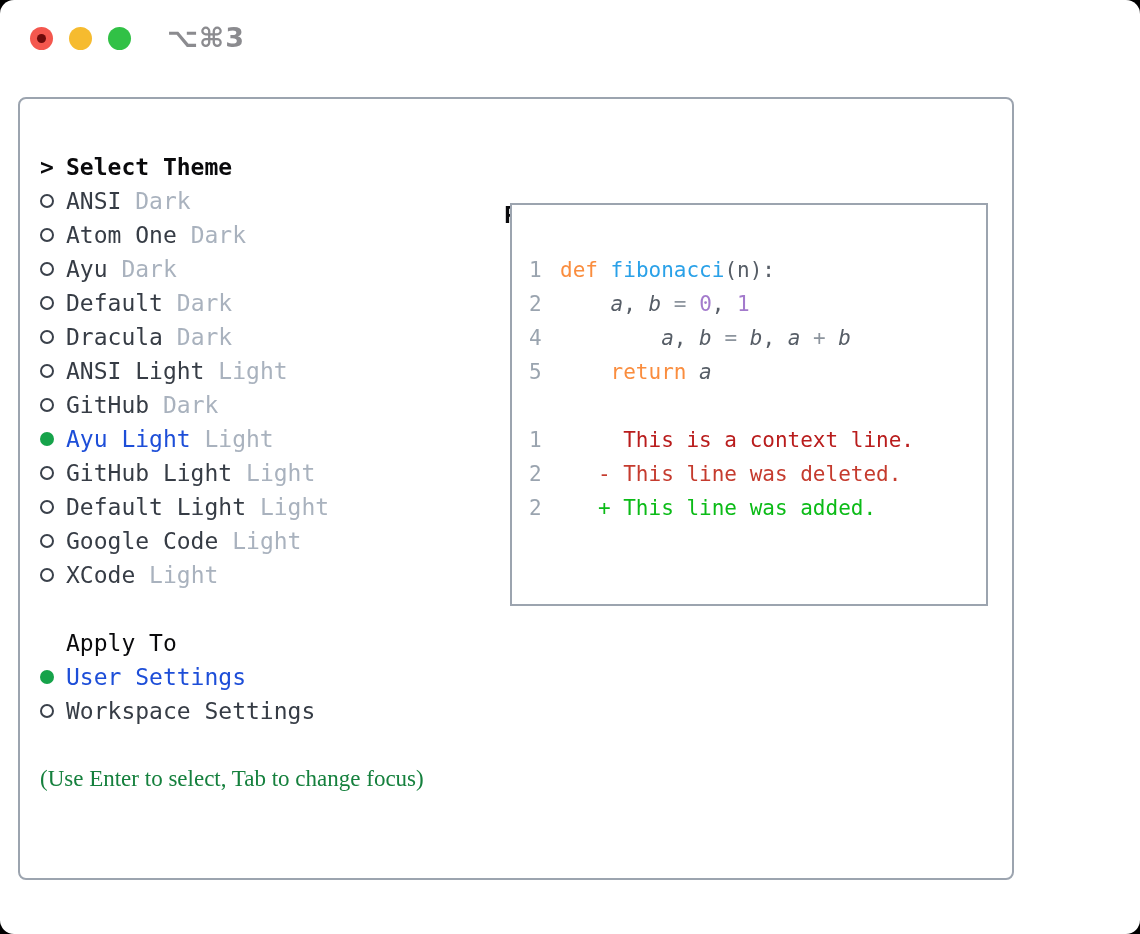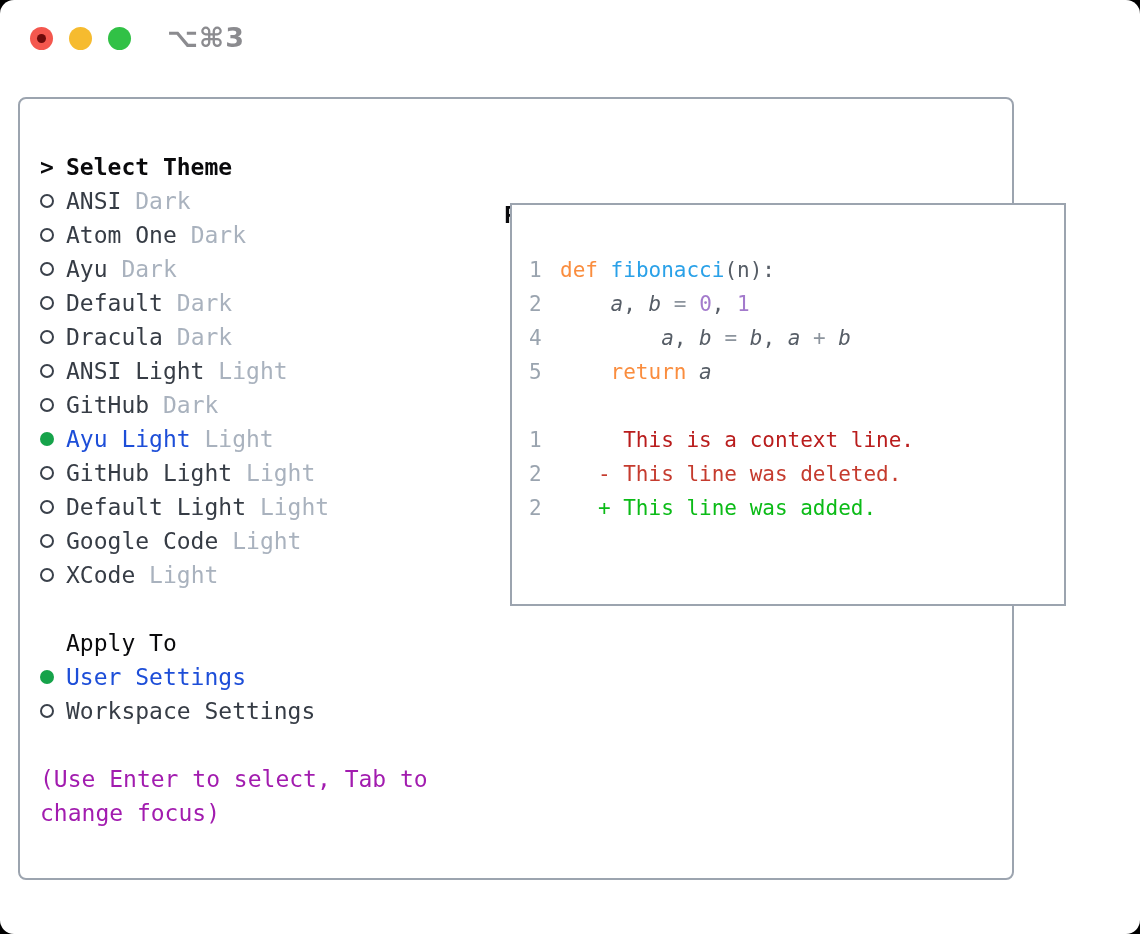--- a/index.html
+++ b/index.html
@@ -32,28 +32,28 @@
   .prompt{width:14px;margin-right:12px;font-weight:bold;color:#0A0A0C;flex:none;}
   .header-text{font-weight:bold;color:#0A0A0C;text-align:center;}
   .apply-header-text{color:#0A0A0C;}
   .bullet{width:14px;height:14px;margin-right:12px;flex:none;border-radius:50%;box-sizing:border-box;}
   .bullet.ring{border:2px solid #3A414B;background:transparent;}
   .bullet.dot{background:#16A34A;}
   .label{white-space:pre;}
   .theme-name.selected{color:#1d4ed8;}
   .variant{color:#A9B2BE;}
   .spacer{height:34px;}
-  .hint{width:432px;line-height:34px;color:#a21caf;white-space:normal;}
+  .hint{width:432px;line-height:34px;color:#15803d;white-space:normal;font-family:Liberation Serif, serif;}
   
   .preview-title{
     position:absolute;left:484px;top:52px;height:34px;display:flex;align-items:center;
     font-weight:bold;font-size:23px;color:#0A0A0C;margin-top:47px;
   }
   .preview-box{
-    position:absolute;left:490px;top:104px;width:556px;height:403px;
+    position:absolute;left:490px;top:104px;width:478px;height:403px;
     border:2px solid #9CA4AF;box-sizing:border-box;background:#fff;
     padding:48px 0 0 17px;overflow:hidden;
   }
   .pline{line-height:34px;height:34px;white-space:pre;font-size:21px;}
   .ln{display:inline-block;width:13px;margin-right:18px;color:#9AA4AF;}
   .kw{color:#FA8D3E;}
   .fn{color:#2AA1E8;}
   .rng{color:#F07171;}
   .lit{color:#A37ACC;}
   .tx{color:#565D66;}

